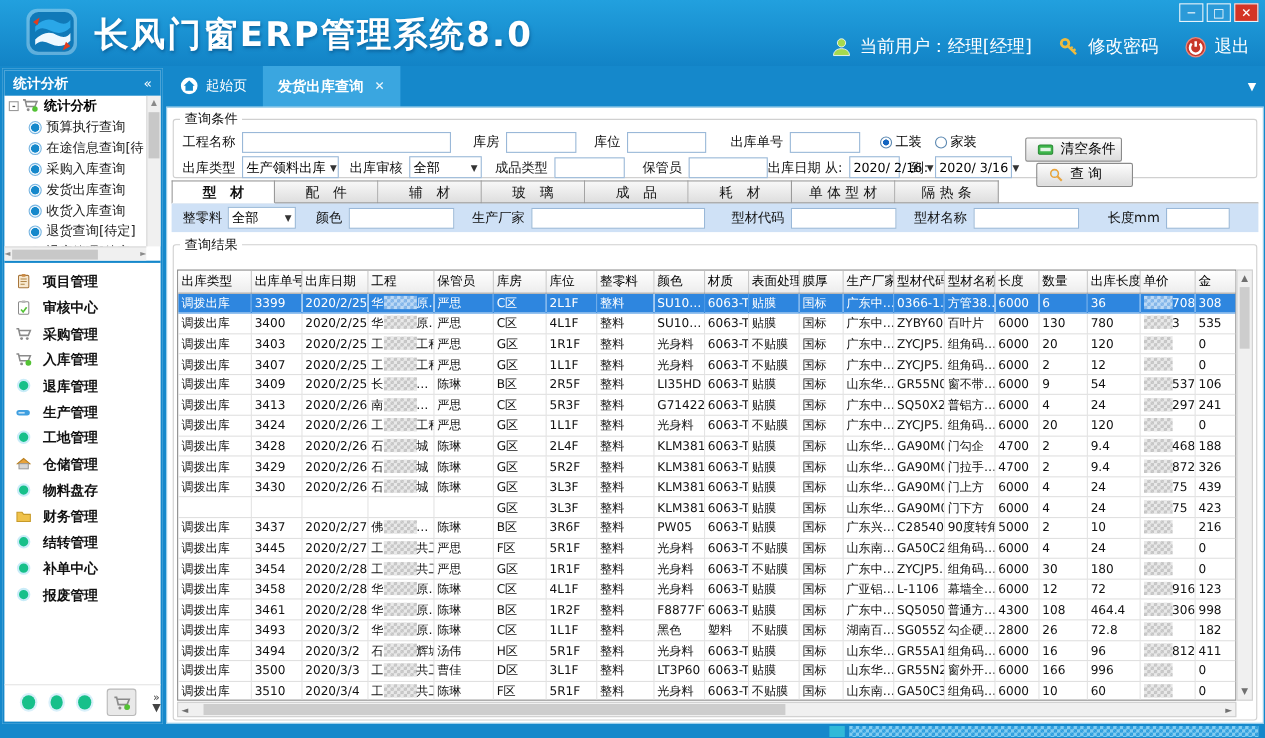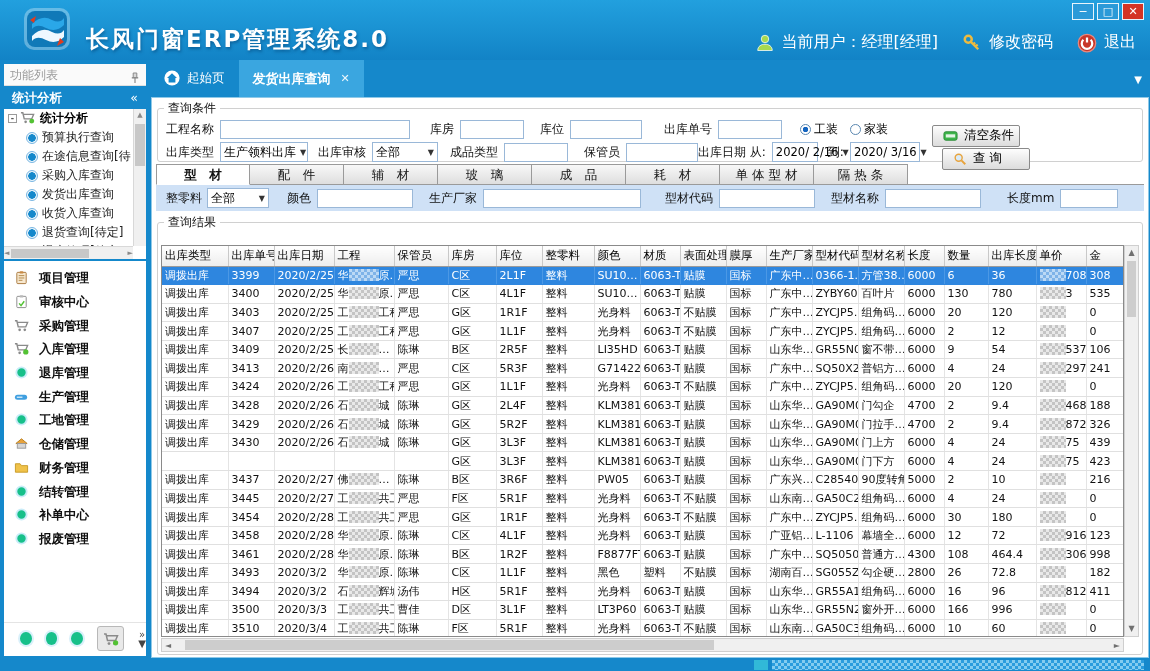--- a/index.html
+++ b/index.html
@@ -3,21 +3,21 @@
 <meta charset="utf-8">
 <style>
   * { box-sizing: border-box; margin:0; padding:0; font-family:"DejaVu Sans", sans-serif; }
   html,body { width:1150px; height:671px; overflow:hidden; background:#8fc9e8; }
   .window { position:absolute; inset:0; background:#1588cb; }
 
   
   .titlebar { position:absolute; top:0; left:0; right:0; height:60px;
     background:linear-gradient(#22a0de,#1283c6); }
   .logo { position:absolute; left:18px; top:6px; width:58px; height:46px; }
-  .apptitle { position:absolute; left:86px; top:24px; font-size:23px; font-weight:bold;
+  .apptitle { position:absolute; left:86px; top:11px; font-size:31px; font-weight:bold;
     color:#fff; letter-spacing:2px; text-shadow:1px 2px 3px rgba(0,60,110,.5); }
   .winbtns { position:absolute; top:3px; right:6px; display:flex; gap:3px; }
   .winbtn { width:22px; height:17px; font-size:11px; line-height:15px; text-align:center;
     color:#fff; border:1px solid #e8f4fb; background:#2b9ad8; cursor:default; }
   .winbtn.close { background:#d43425; }
   .userbar { position:absolute; top:32px; right:14px; display:flex; align-items:center;
     gap:7px; color:#fff; font-size:16px; }
   .userbar .sp { width:10px; }
   .ic16 { width:17px; height:17px; display:inline-block; vertical-align:middle; }
   .ic20 { width:20px; height:20px; display:inline-block; vertical-align:middle; }
@@ -182,30 +182,20 @@
             <circle cx="8" cy="8" r="7" fill="#c8372a" stroke="#e8887e" stroke-width="1"></circle>
             <path d="M8 3.6 V7.6" stroke="#fff" stroke-width="1.8"></path>
             <path d="M5.1 5.4 a4.2 4.2 0 1 0 5.8 0" fill="none" stroke="#fff" stroke-width="1.8"></path>
           </svg>
       </span>
       <span>退出</span>
     </div>
   </div>
 
   <aside class="sidebar">
-    <div class="side-head">
-      <span>功能列表</span>
-      <span class="side-pin">
-        <svg viewBox="0 0 10 12" width="10" height="12">
-            <path d="M3.2 1 h3.6 v4.6 h-3.6z" fill="#d8d8d8" stroke="#8a8a8a"></path>
-            <path d="M1.8 5.8 h6.4" stroke="#8a8a8a" stroke-width="1.4"></path>
-            <path d="M5 6 v5" stroke="#8a8a8a" stroke-width="1.2"></path>
-          </svg>
-      </span>
-    </div>
     <div class="side-band">
       <span>统计分析</span>
       <span class="collapse">«</span>
     </div>
     <div class="tree-wrap">
       <div class="tree-view">
         <div class="tree-row tree-root">
           <span class="expander">-</span>
           <span class="ic16">
             <svg viewBox="0 0 16 16" width="15" height="15">
@@ -313,20 +303,26 @@
         </li>
         <li>
           <span class="ic16"><svg viewBox="0 0 16 16" width="15" height="15">
               <path d="M2 8 L8 3 L14 8 Z" fill="#e8a33c" stroke="#b97f1f"></path>
               <rect x="3.5" y="8" width="9" height="5" fill="#d6d6d6" stroke="#9a9a9a"></rect>
             </svg></span>
           <span>仓储管理</span>
         </li>
         <li>
           <span class="ic16"><svg viewBox="0 0 16 16" width="15" height="15">
+              <circle cx="8" cy="8" r="5.5" fill="#17c08a" stroke="#c9ecf8" stroke-width="2"></circle>
+            </svg></span>
+          <span>物料盘存</span>
+        </li>
+        <li>
+          <span class="ic16"><svg viewBox="0 0 16 16" width="15" height="15">
               <path d="M1.5 4 h5 l1.5 2 h6.5 v7 h-13z" fill="#f0c24a" stroke="#c79a28"></path>
             </svg></span>
           <span>财务管理</span>
         </li>
         <li>
           <span class="ic16"><svg viewBox="0 0 16 16" width="15" height="15">
               <circle cx="8" cy="8" r="5.5" fill="#17c08a" stroke="#c9ecf8" stroke-width="2"></circle>
             </svg></span>
           <span>结转管理</span>
         </li>

